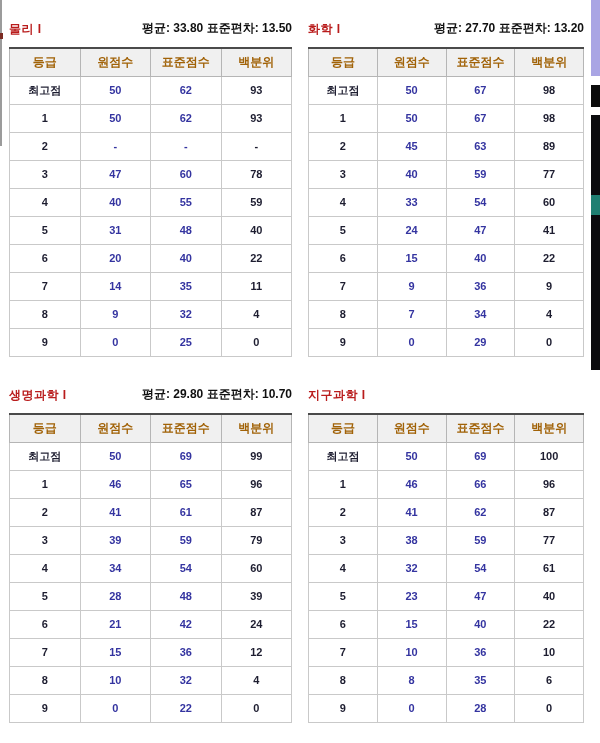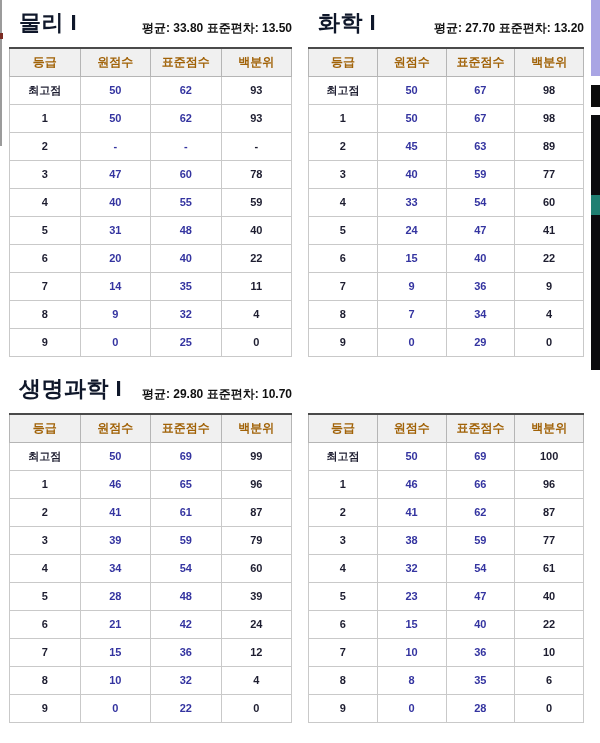--- a/index.html
+++ b/index.html
@@ -3,21 +3,21 @@
 <meta charset="utf-8">
 <style>
   * { margin:0; padding:0; box-sizing:border-box; }
   html,body { width:600px; height:743px; background:#ffffff; overflow:hidden;
               font-family:"Liberation Sans", sans-serif; }
   .stage { position:relative; width:600px; height:743px; background:#ffffff; }
 
   .panel { position:absolute; }
   .title-row { display:flex; justify-content:space-between; align-items:flex-end;
                height:30px; margin-bottom:9px; }
-  .subject { font-size:22px; font-weight:bold; color:#0f172a; letter-spacing:0.5px;margin-left:10px; }
+  .subject { font-size:12px; font-weight:bold; color:#b91c1c; letter-spacing:0.5px; }
   .stats   { font-size:12px; font-weight:bold; color:#101010; padding-bottom:1px; }
 
   table.score-table { width:100%; border-collapse:collapse; table-layout:fixed;
                       border:1px solid #9a9a9a; border-top:2px solid #4a4a4a; }
   table.score-table th { background:#f0f0f0; border:1px solid #b5b5b5;
                          height:28px; font-size:12px; font-weight:bold; color:#a16207;
                          text-align:center; }
   table.score-table td { border:1px solid #c9c9c9; height:28px; text-align:center;
                          font-size:11px; font-weight:bold; }
   td.grade { color:#1d1d30; }
@@ -264,20 +264,21 @@
             <td class="score">0</td>
             <td class="score">22</td>
             <td class="pct">0</td>
           </tr>
         </tbody>
     </table>
   </div>
 
   <div class="panel" style="left:308px; top:374px; width:276px;">
     <div class="title-row">
+      <span class="subject">지구과학 I</span>
     </div>
     <table class="score-table">
       <thead>
           <tr>
             <th>등급</th>
             <th>원점수</th>
             <th>표준점수</th>
             <th>백분위</th>
           </tr>
         </thead>

